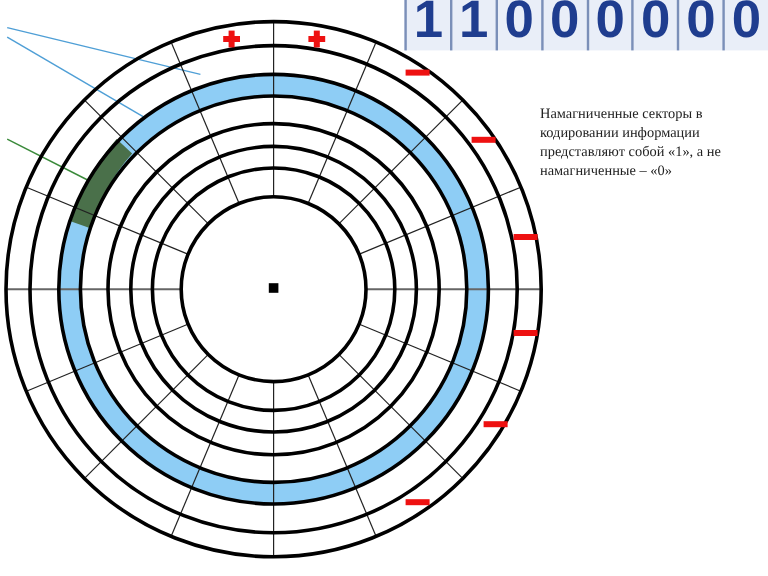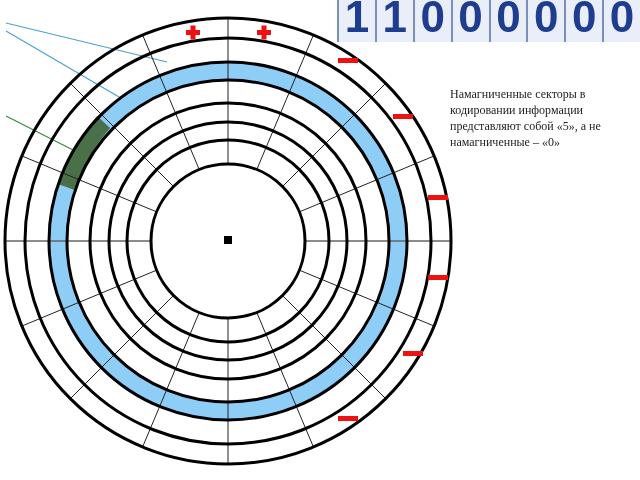--- a/index.html
+++ b/index.html
@@ -80,13 +80,13 @@
   <div class="bit">1</div>
   <div class="bit">1</div>
   <div class="bit">0</div>
   <div class="bit">0</div>
   <div class="bit">0</div>
   <div class="bit">0</div>
   <div class="bit">0</div>
   <div class="bit">0</div>
 </div>
 
-<div class="caption">Намагниченные секторы в кодировании информации представляют собой «5», а не намагниченные – «0»</div>
+<div class="caption">Намагниченные секторы в кодировании информации представляют собой «1», а не намагниченные – «0»</div>
 
 </body></html>

